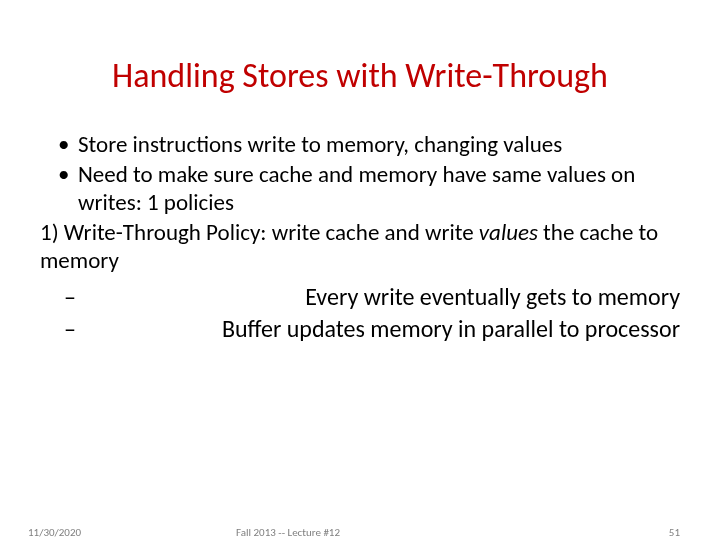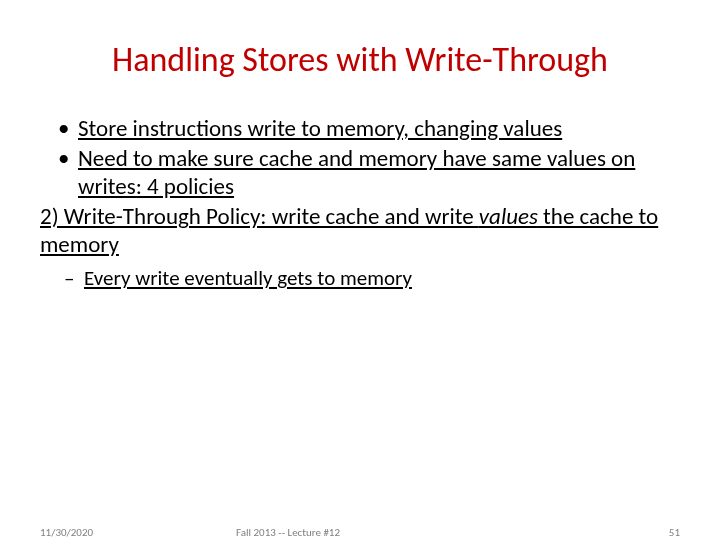--- a/index.html
+++ b/index.html
@@ -1,46 +1,47 @@
 <!DOCTYPE html>
 <html><head>
 <meta charset="utf-8">
 <style>
   * { box-sizing: border-box; margin: 0; padding: 0; }
   html, body { width: 720px; height: 540px; font-family: Calibri, Arial, sans-serif; background: #fff; color: #000; }
-  .slide { width: 720px; height: 540px; position: relative; padding: 24px 40px 40px 40px; }
+  .slide { width: 720px; height: 540px; position: relative; padding: 40px 40px 40px 40px; }
   .title { font-size: 34px; color: #c00000; text-align: center; margin-top: 15px; margin-bottom: 34px; font-weight: 400; }
   .body { font-size: 23px; line-height: 1.22; }
-  .lvl1 { list-style: none; margin: 0 0 0 18px; text-decoration: underline; }
+  .lvl1 { list-style: none; margin: 0 0 0 18px; }
   .lvl1 > li { position: relative; padding-left: 20px; margin-bottom: 2px; }
   .lvl1 > li.dot::before { content: "•"; position: absolute; left: 0; top: 0; font-size: 23px; }
   .lvl1 > li.num { padding-left: 0; margin-left: -18px; }
-  .lvl2 { list-style: none; margin: 8px 0 0 24px; font-size: 21px; }
+  .lvl2 { list-style: none; margin: 8px 0 0 24px; font-size: 24px; text-align: right; }
   .lvl2 > li { position: relative; padding-left: 20px; margin-bottom: 2px; }
   .lvl2 > li::before { content: "–"; position: absolute; left: 0; top: 0; }
   .italic { font-style: italic; }
   .footer { position: absolute; bottom: 14px; left: 0; width: 720px; font-size: 11px; color: #808080; }
-  .footer-date { position: absolute; left: 40px; }
+  .footer-date { position: absolute; left: 28px; }
   .footer-center { position: absolute; left: 0; width: 576px; text-align: center; }
   .footer-page { position: absolute; right: 40px; }
 </style>
 </head>
 <body>
 
 <div class="slide">
   <h1 class="title">Handling Stores with Write-Through</h1>
 
   <div class="body">
     <ul class="lvl1">
       <li class="dot">Store instructions write to memory, changing values</li>
-      <li class="dot">Need to make sure cache and memory have same values on writes: 4 policies</li>
+      <li class="dot">Need to make sure cache and memory have same values on writes: 1 policies</li>
       <li class="num">
-        <span>2) Write-Through Policy: write cache and write </span><span class="italic">values</span><span> the cache to memory</span>
+        <span>1) Write-Through Policy: write cache and write </span><span class="italic">values</span><span> the cache to memory</span>
         <ul class="lvl2">
           <li>Every write eventually gets to memory</li>
+          <li>Buffer updates memory in parallel to processor</li>
         </ul>
       </li>
     </ul>
   </div>
 
   <div class="footer">
     <span class="footer-date">11/30/2020</span>
     <span class="footer-center">Fall 2013 -- Lecture #12</span>
     <span class="footer-page">51</span>
   </div>

